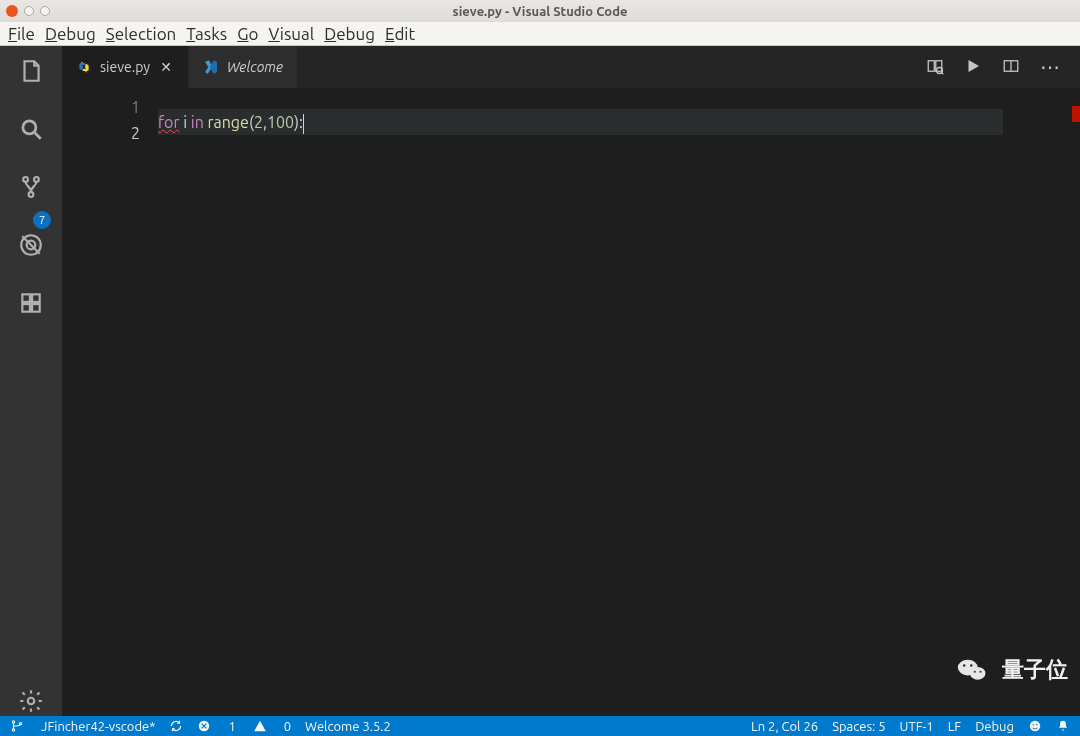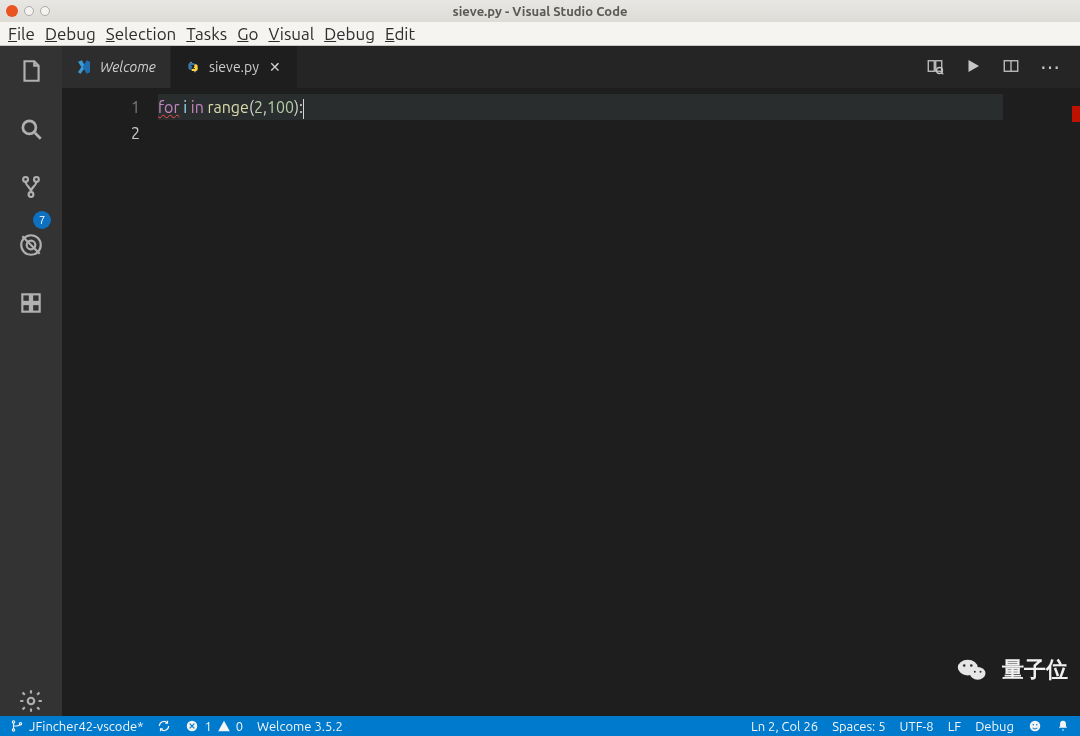--- a/index.html
+++ b/index.html
@@ -27,36 +27,36 @@
 .tab-icon{width:16px;height:16px;display:flex;align-items:center;justify-content:center;}
 .close-x{color:#d0d0d0;font-size:14px;width:16px;text-align:center;}
 .tabfill{flex:1;}
 .tabs-actions{display:flex;align-items:center;gap:20px;padding-right:18px;color:#c6c6c6;}
 .tabs-actions svg{width:18px;height:18px;}
 .dots{font-size:20px;letter-spacing:2px;}
 .editor{flex:1;display:flex;font-family:"DejaVu Sans Mono","Consolas",monospace;font-size:16px;line-height:26px;position:relative;}
 .gutter{width:96px;color:#7b7b7b;text-align:right;padding:6px 18px 0 0;}
 .code{flex:1;padding:6px 0 0 0;color:#d4d4d4;position:relative;}
 .line{white-space:pre;}
-.line.cur{background:#2a2d2e;}
+.line.cur{background:#2a2d2e;margin-top:15px;}
 .gutter .ln.cur{color:#c9c9c9;}
 .tok-kw{color:#c586c0;}
 .tok-var{color:#9cdcfe;}
 .tok-op{color:#d4d4d4;}
 .tok-br{color:#d4d4d4;}
 .tok-bool{color:#569cd6;}
 .tok-num{color:#b5cea8;}
 .tok-fn{color:#dcdcaa;}
 .squig{text-decoration:underline wavy #f14c4c 1px;}
 .cursor{border-left:1px solid #d4d4d4;height:20px;display:inline-block;vertical-align:middle;}
 .minimap{width:65px;background:#1e1e1e;border-left:1px solid #1e1e1e;}
 .overview{width:12px;background:#1e1e1e;position:relative;}
 .ov-mark{position:absolute;right:0;top:18px;width:8px;height:16px;background:#be1100;}
 .statusbar{height:20px;background:#007acc;color:#f4f4f4;display:flex;align-items:center;font-size:13px;padding:0 10px;gap:14px;}
-.statusbar .sb{display:flex;align-items:center;gap:5px;}
+.statusbar .sb{display:flex;align-items:center;gap:17px;}
 .sbfill{flex:1;}
 .sb svg{width:14px;height:14px;}
 .water{position:absolute;right:12px;bottom:30px;display:flex;align-items:center;gap:13px;color:#f0f0f0;font-size:22px;font-weight:700;}
 .water .wicon{width:34px;height:34px;}
 </style>
 </head>
 <body>
 
 <div class="titlebar">
   <span class="tb-btn tb-close"></span>
@@ -119,40 +119,40 @@
     <div class="act">
       <svg viewBox="0 0 24 24" fill="none" stroke="currentColor" stroke-width="2">
           <circle cx="12" cy="12" r="3"></circle>
           <path d="M12 2v3M12 19v3M4.2 4.2l2.1 2.1M17.7 17.7l2.1 2.1M2 12h3M19 12h3M4.2 19.8l2.1-2.1M17.7 6.3l2.1-2.1"></path>
         </svg>
     </div>
   </div>
 
   <div class="editor-area">
     <div class="tabsbar">
-      <div class="tab welcome">
-        <span class="tab-icon">
-          <svg viewBox="0 0 24 24">
-              <path fill="#3b99d4" d="M3 4l5 8-5 8 4 2 7-10L9 2z"></path>
-              <path fill="#1f6fb0" d="M16 2l5 2v16l-5 2-6-10z"></path>
-            </svg>
-        </span>
-        <span>Welcome</span>
-      </div>
       <div class="tab active">
         <span class="tab-icon">
           <svg viewBox="0 0 24 24">
               <path fill="#3776ab" d="M8 3h6c2 0 3 1 3 3v4H9v-1h5V6H8C6 6 5 7 5 9v4c0 2 1 3 3 3h2v-3c0-2 1-3 3-3h4V6c0-2-1-3-3-3H8z"></path>
               <circle cx="9" cy="5" r="0.9" fill="#fff"></circle>
               <path fill="#ffd43b" d="M16 21h-6c-2 0-3-1-3-3v-4h8v1h-5v3h6c2 0 3-1 3-3v-4c0-2-1-3-3-3h-2v3c0 2-1 3-3 3H7v4c0 2 1 3 3 3h6z"></path>
               <circle cx="15" cy="19" r="0.9" fill="#fff"></circle>
             </svg>
         </span>
         <span>sieve.py</span>
         <span class="close-x">✕</span>
+      </div>
+      <div class="tab welcome">
+        <span class="tab-icon">
+          <svg viewBox="0 0 24 24">
+              <path fill="#3b99d4" d="M3 4l5 8-5 8 4 2 7-10L9 2z"></path>
+              <path fill="#1f6fb0" d="M16 2l5 2v16l-5 2-6-10z"></path>
+            </svg>
+        </span>
+        <span>Welcome</span>
       </div>
       <div class="tabfill"></div>
       <div class="tabs-actions">
         <span><svg viewBox="0 0 24 24" fill="none" stroke="currentColor" stroke-width="1.7">
               <rect x="3" y="5" width="8" height="14"></rect>
               <rect x="13" y="5" width="8" height="14"></rect>
               <circle cx="18" cy="18" r="4"></circle>
               <line x1="20.5" y1="20.5" x2="23" y2="23"></line>
             </svg></span>
         <span><svg viewBox="0 0 24 24" fill="currentColor">
@@ -226,21 +226,21 @@
       <span>Welcome 3.5.2</span>
     </div>
   <div class="sbfill"></div>
   <div class="sb">
       <span>Ln 2, Col 26</span>
     </div>
   <div class="sb">
       <span>Spaces: 5</span>
     </div>
   <div class="sb">
-      <span>UTF-8</span>
+      <span>UTF-1</span>
     </div>
   <div class="sb">
       <span>LF</span>
     </div>
   <div class="sb">
       <span>Debug</span>
     </div>
   <div class="sb">
     <svg viewBox="0 0 24 24" fill="currentColor">
         <circle cx="12" cy="12" r="9"></circle>

